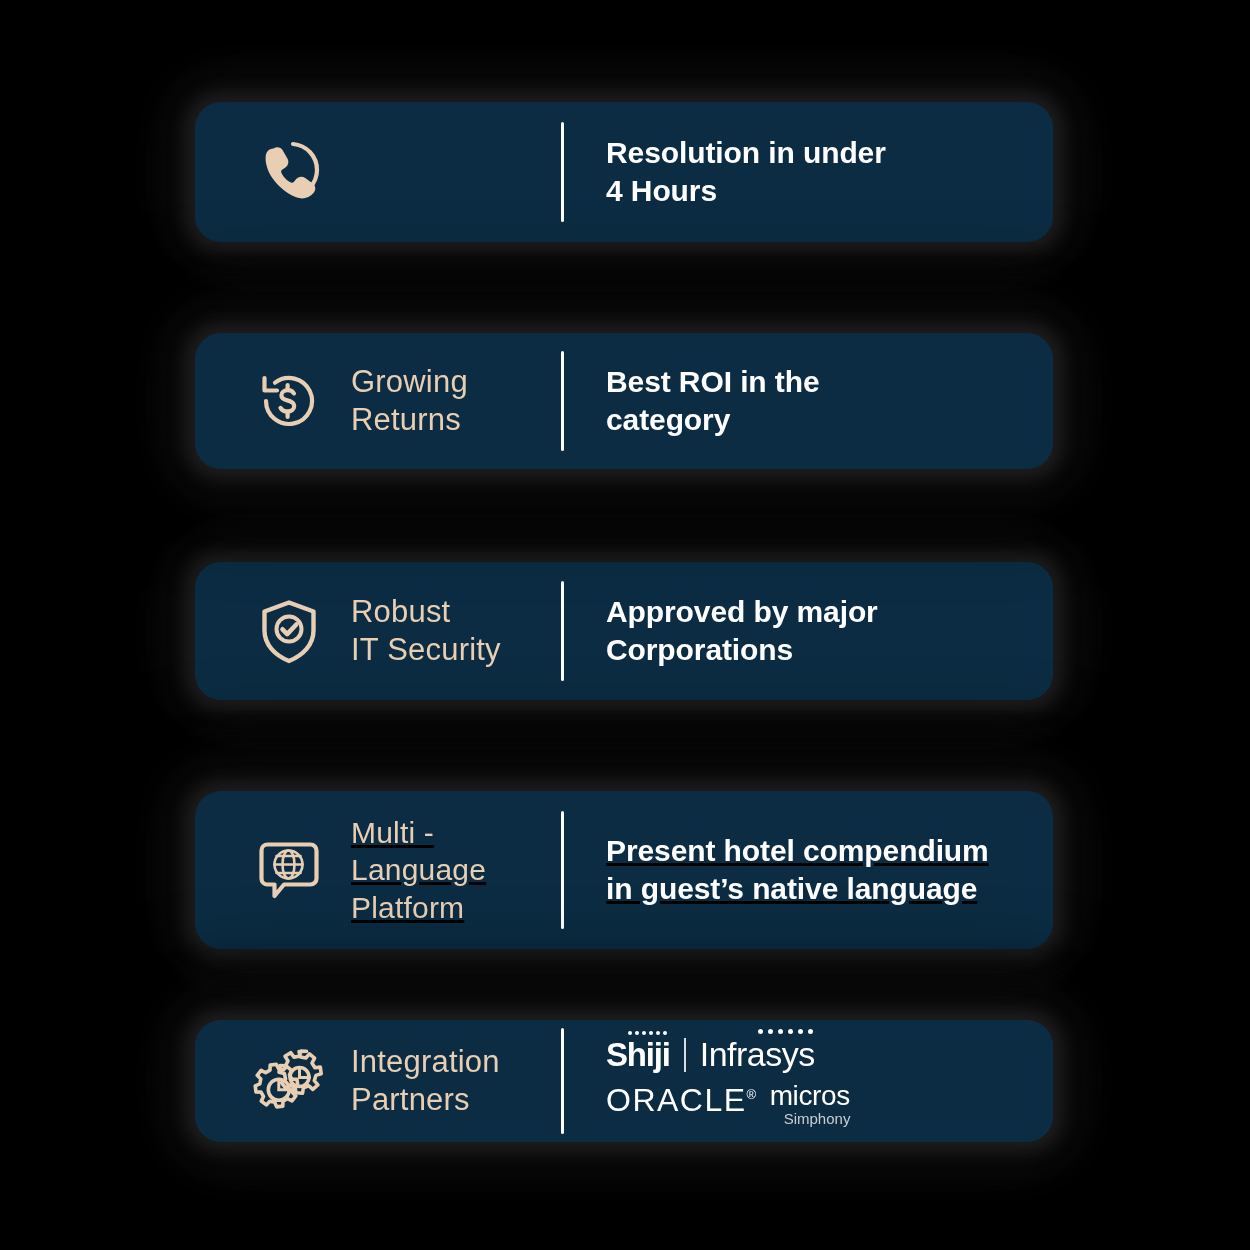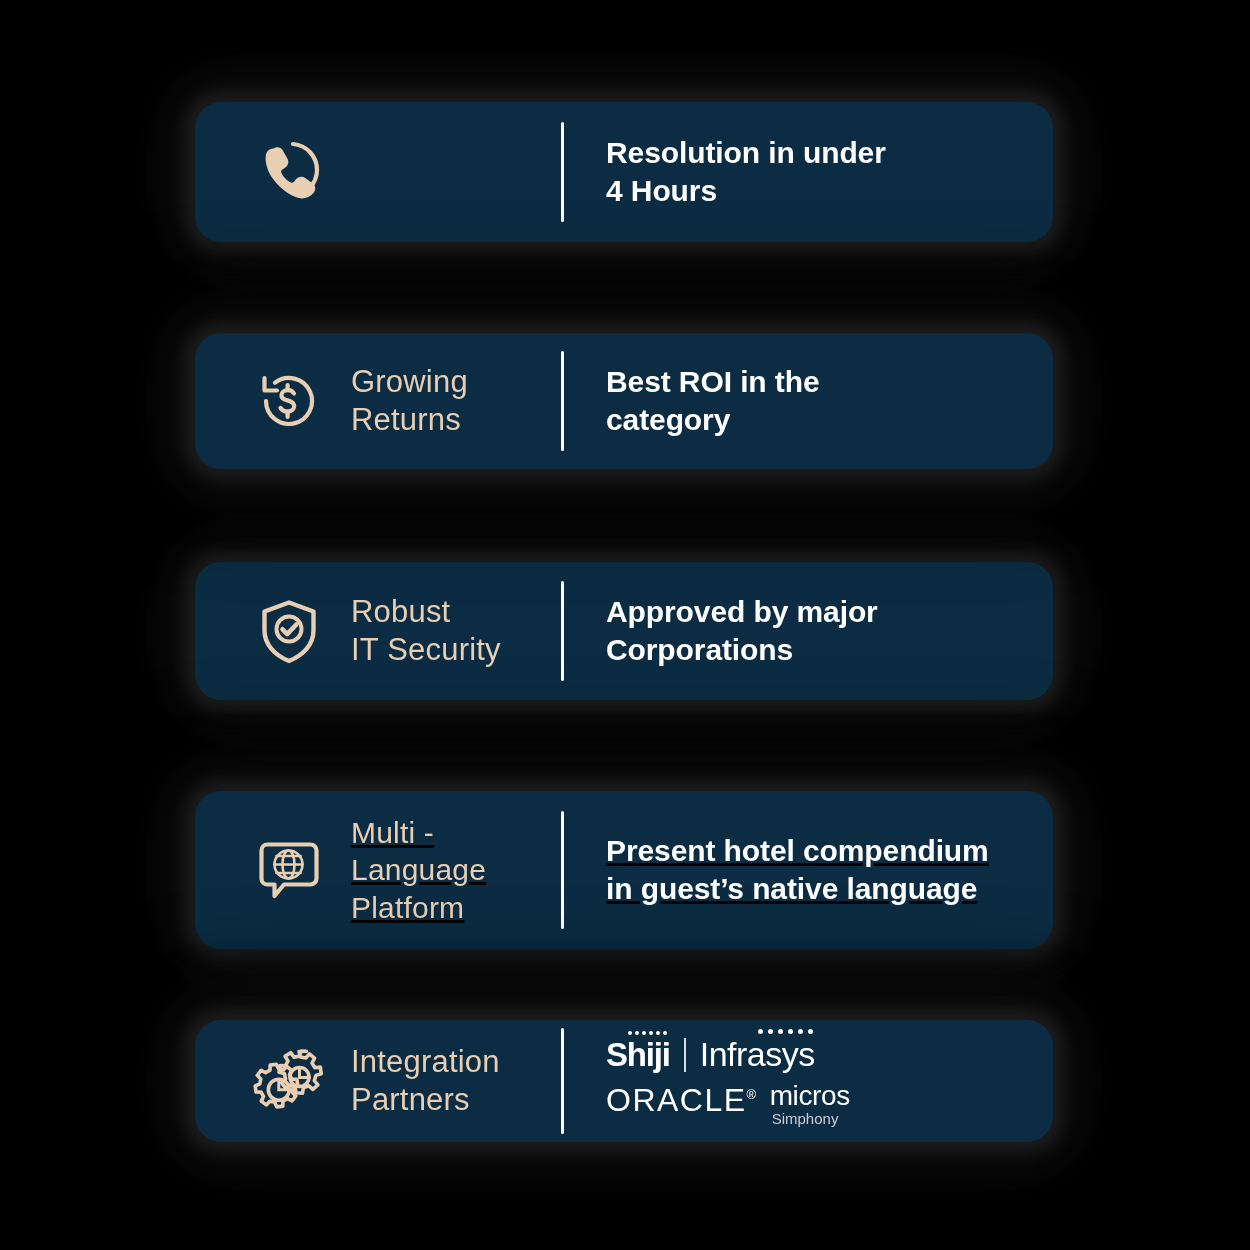--- a/index.html
+++ b/index.html
@@ -180,21 +180,21 @@
     color: #ffffff;
     font-size: 28px;
     letter-spacing: -0.4px;
     line-height: 1;
   }
   .logo-simphony {
     color: #c9ced4;
     font-size: 15px;
     line-height: 1.1;
     margin-top: 1px;
-    margin-left: 2px;
+    margin-left: 14px;
   }
 </style>
 </head>
 <body>
 
 <div id="stage" style="background: rgb(0, 0, 0);">
 
   <div class="card" id="card-0" style="background: rgb(11, 44, 66);">
     <div class="card-left">
       <div class="icon-wrap">

